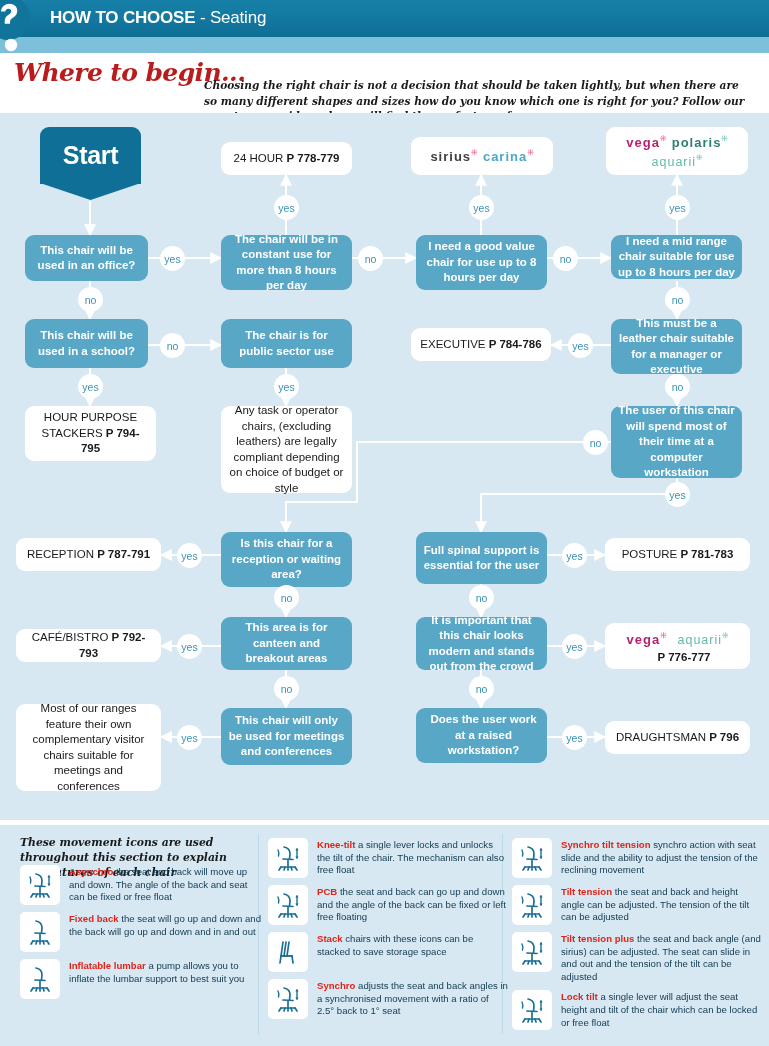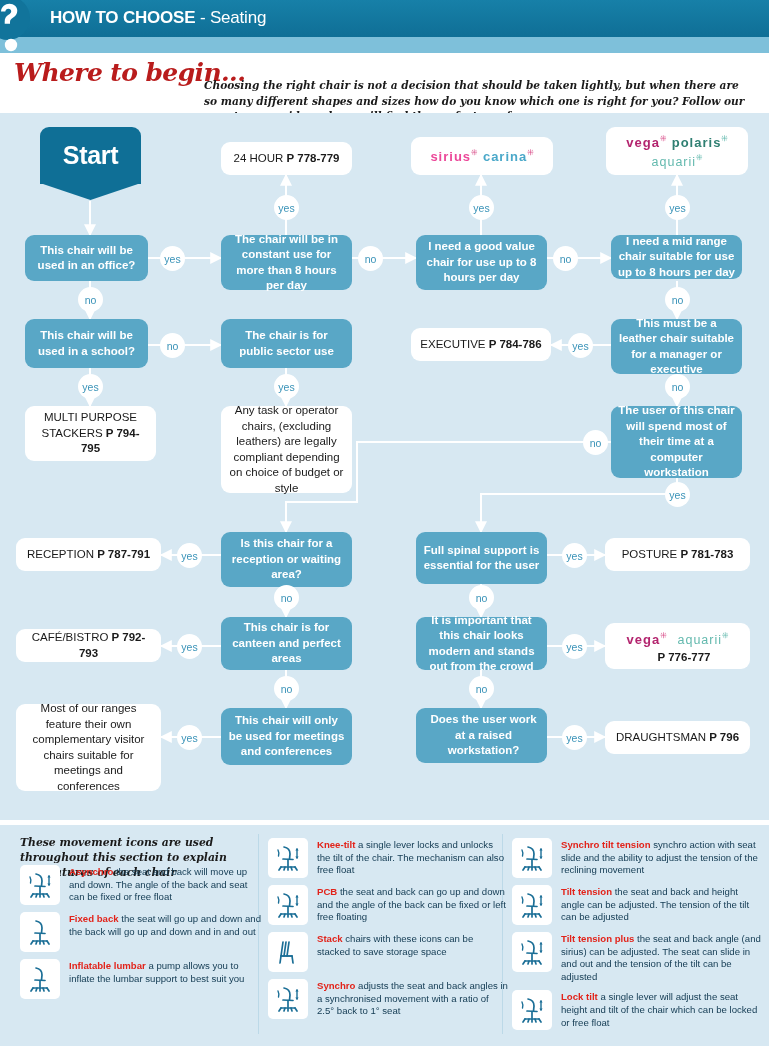--- a/index.html
+++ b/index.html
@@ -107,21 +107,21 @@
 
   
   .logo-box{
     position:absolute;background:#ffffff;border-radius:9px;
     display:flex;flex-direction:column;align-items:center;justify-content:center;
   }
   .logo-line{white-space:nowrap;letter-spacing:1px;}
   .lg-vega{color:#b3246e;font-size:13px;font-weight:bold;}
   .lg-polaris{color:#2f7f72;font-size:13px;font-weight:bold;}
   .lg-aquarii{color:#63b9ae;font-size:12.5px;}
-  .lg-sirius{color:#ec4899;font-size:13px;font-weight:bold;}
+  .lg-sirius{color:#404040;font-size:13px;font-weight:bold;}
   .lg-carina{color:#4aa8c9;font-size:13px;font-weight:bold;}
   .sp{color:#d94f8a;font-size:8px;vertical-align:super;letter-spacing:0;}
   .spg{color:#63b9ae;font-size:8px;vertical-align:super;letter-spacing:0;}
   .logo-page{font-size:11.5px;font-weight:bold;color:#1a1a1a;margin-top:2px;margin-left:13px;}
 
   
   #legend{
     position:absolute;left:0;top:820px;width:769px;height:226px;
     background:#d7e8f2;
   }
@@ -265,38 +265,38 @@
   <div class="box q" style="left:611px;top:122px;width:131px;height:44px;">I need a mid range chair suitable for use up to 8 hours per day</div>
 
   <div class="box q" style="left:25px;top:206px;width:123px;height:49px;">This chair will be used in a school?</div>
   <div class="box q" style="left:221px;top:206px;width:131px;height:49px;">The chair is for public sector use</div>
   <div class="box res" style="left:411px;top:215px;width:140px;height:33px;">
     <span><span>EXECUTIVE </span><b>P 784-786</b></span>
   </div>
   <div class="box q" style="left:611px;top:206px;width:131px;height:55px;">This must be a leather chair suitable for a manager or executive</div>
 
   <div class="box res" style="left:25px;top:293px;width:131px;height:55px;">
-    <span><span>MULTI PURPOSE STACKERS </span><b>P 794-795</b></span>
+    <span><span>HOUR PURPOSE STACKERS </span><b>P 794-795</b></span>
   </div>
   <div class="box res" style="left:221px;top:293px;width:131px;height:87px;">Any task or operator chairs, (excluding leathers) are legally compliant depending on choice of budget or style</div>
   <div class="box q" style="left:611px;top:293px;width:131px;height:72px;">The user of this chair will spend most of their time at a computer workstation</div>
 
   <div class="box res" style="left:16px;top:425px;width:145px;height:33px;">
     <span><span>RECEPTION </span><b>P 787-791</b></span>
   </div>
   <div class="box q" style="left:221px;top:419px;width:131px;height:55px;">Is this chair for a reception or waiting area?</div>
   <div class="box q" style="left:416px;top:419px;width:131px;height:52px;">Full spinal support is essential for the user</div>
   <div class="box res" style="left:605px;top:425px;width:145px;height:33px;">
     <span><span>POSTURE </span><b>P 781-783</b></span>
   </div>
 
   <div class="box res" style="left:16px;top:516px;width:145px;height:33px;">
     <span><span>CAFÉ/BISTRO </span><b>P 792-793</b></span>
   </div>
-  <div class="box q" style="left:221px;top:504px;width:131px;height:53px;">This chair is for canteen and perfect areas</div>
+  <div class="box q" style="left:221px;top:504px;width:131px;height:53px;">This area is for canteen and breakout areas</div>
   <div class="box q" style="left:416px;top:504px;width:131px;height:53px;">It is important that this chair looks modern and stands out from the crowd</div>
   <div class="logo-box" style="left:605px;top:510px;width:145px;height:46px;">
     <div class="logo-line"><span class="lg-vega">vega</span><span class="sp">⁜</span> &nbsp;<span class="lg-aquarii">aquarii</span><span class="spg">⁜</span></div>
     <div class="logo-page">P 776-777</div>
   </div>
 
   <div class="box res" style="left:16px;top:591px;width:145px;height:87px;">Most of our ranges feature their own complementary visitor chairs suitable for meetings and conferences</div>
   <div class="box q" style="left:221px;top:595px;width:131px;height:57px;">This chair will only be used for meetings and conferences</div>
   <div class="box q" style="left:416px;top:595px;width:131px;height:55px;padding-left:11px;">Does the user work at a raised workstation?</div>
   <div class="box res" style="left:605px;top:608px;width:145px;height:33px;">

